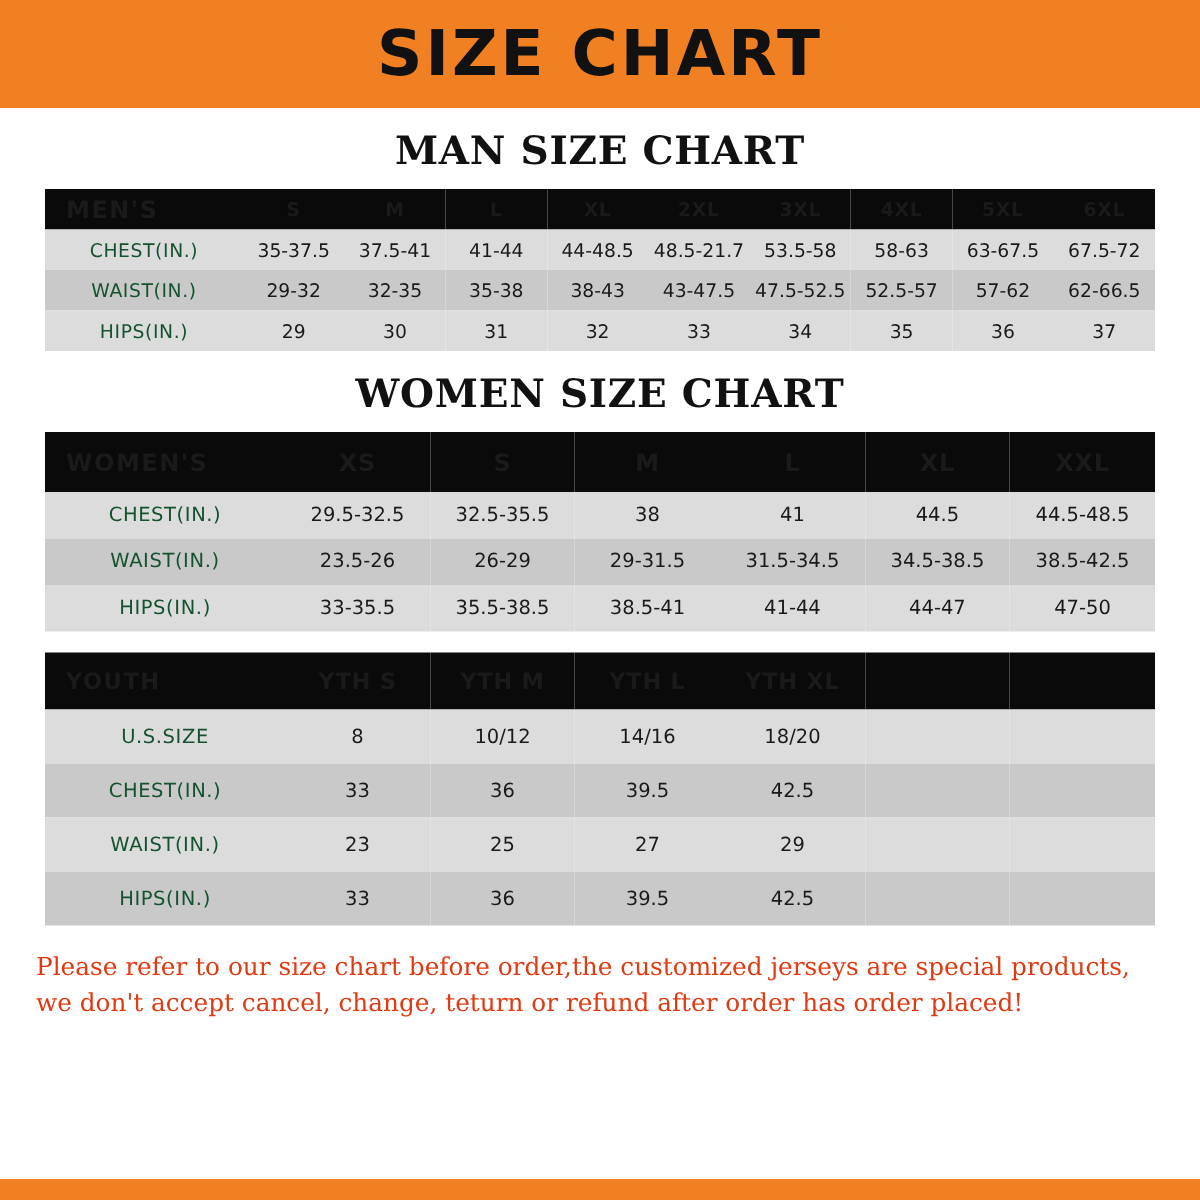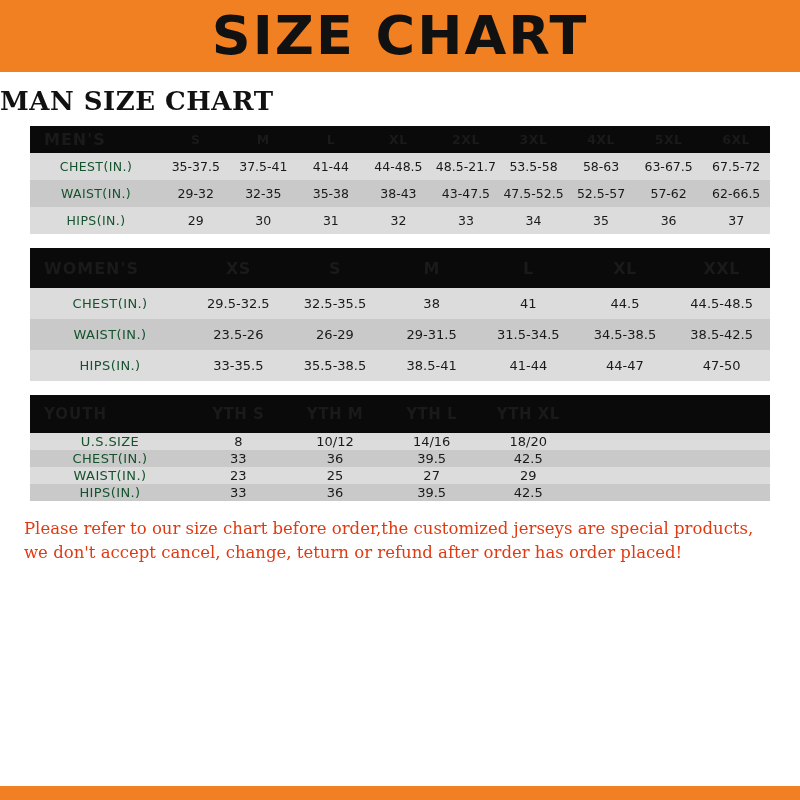--- a/index.html
+++ b/index.html
@@ -21,29 +21,30 @@
     background: #f08022;
     height: 72px;
     width: 100%;
     display: flex;
     align-items: center;
     justify-content: center;
   }
   .header-title {
     font-family: "DejaVu Sans", sans-serif;
     font-weight: bold;
-    font-size: 54px;
+    font-size: 42px;
     letter-spacing: 2px;
     color: #111111;
     line-height: 1;
   }
   .section {
     margin-top: 14px;
   }
   .section-title {
+    text-align: center;
     font-family: "DejaVu Serif", serif;
     font-weight: bold;
     font-size: 26px;
     color: #111111;
     letter-spacing: 0.5px;
     margin-bottom: 10px;
   }
   table.size-table {
     border-collapse: collapse;
     width: 740px;
@@ -78,21 +79,21 @@
     font-size: 12.5px;
     letter-spacing: 0.4px;
     color: #14532d;
     text-align: center;
   }
   
   .women thead th { height: 40px; font-size: 16px; }
   .women tbody td { height: 31px; font-size: 13px; }
   .women thead th.corner { font-size: 16px; }
   .youth thead th { height: 38px; font-size: 15px; }
-  .youth tbody td { height: 17px; font-size: 13px; }
+  .youth tbody td { height: 36px; font-size: 13px; }
 
   .footer-note {
     margin-top: 16px;
     padding: 0 24px;
     text-align: left;
     color: #e03a12;
     font-family: "DejaVu Serif", serif;
     font-size: 16.5px;
     line-height: 1.45;
   }
@@ -167,20 +168,21 @@
           <td>34</td>
           <td>35</td>
           <td>36</td>
           <td>37</td>
         </tr>
       </tbody>
     </table>
   </div>
 
   <div class="section">
+    <div class="section-title">WOMEN SIZE CHART</div>
     <table class="size-table women">
       <thead>
         <tr>
           <th class="corner" style="width:160px">WOMEN'S</th>
           <th>XS</th>
           <th>S</th>
           <th>M</th>
           <th>L</th>
           <th>XL</th>
           <th>XXL</th>

